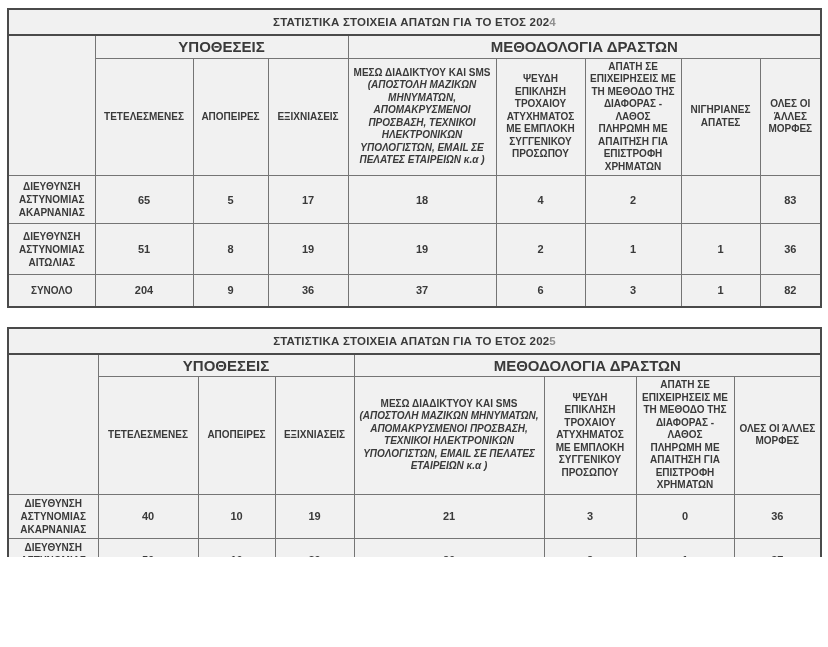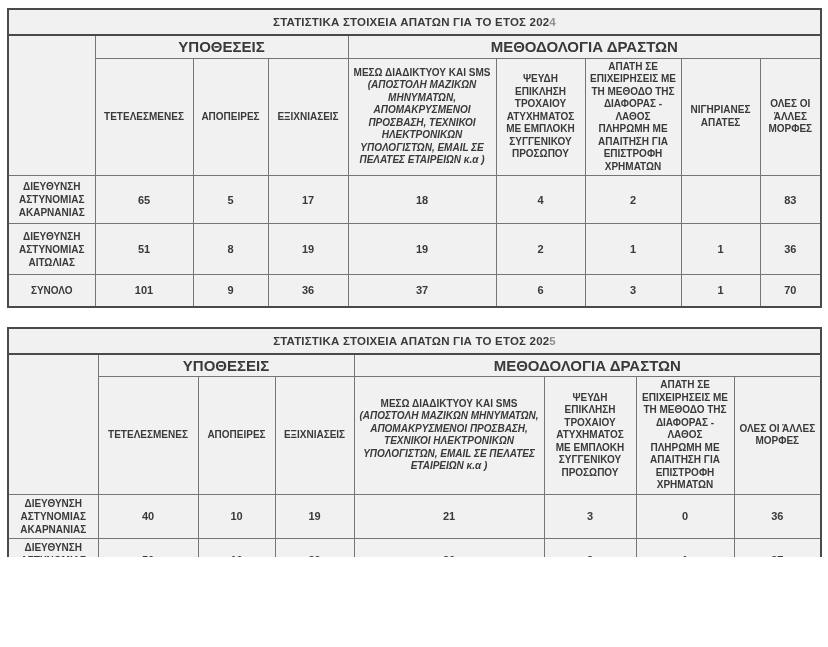--- a/index.html
+++ b/index.html
@@ -96,28 +96,28 @@
       <td class="num">8</td>
       <td class="num">19</td>
       <td class="num">19</td>
       <td class="num">2</td>
       <td class="num">1</td>
       <td class="num va-top">1</td>
       <td class="num va-top">36</td>
     </tr>
     <tr class="data-r3">
       <td class="rowlabel">ΣΥΝΟΛΟ</td>
-      <td class="num">101</td>
+      <td class="num">204</td>
       <td class="num">9</td>
       <td class="num">36</td>
       <td class="num">37</td>
       <td class="num">6</td>
       <td class="num">3</td>
       <td class="num va-top">1</td>
-      <td class="num">70</td>
+      <td class="num">82</td>
     </tr>
   </tbody>
     </table>
 
   <div class="table-gap"></div>
 
   <table class="stats" id="t2025">
     <colgroup>
       <col style="width:90px">
         <col style="width:100px">

